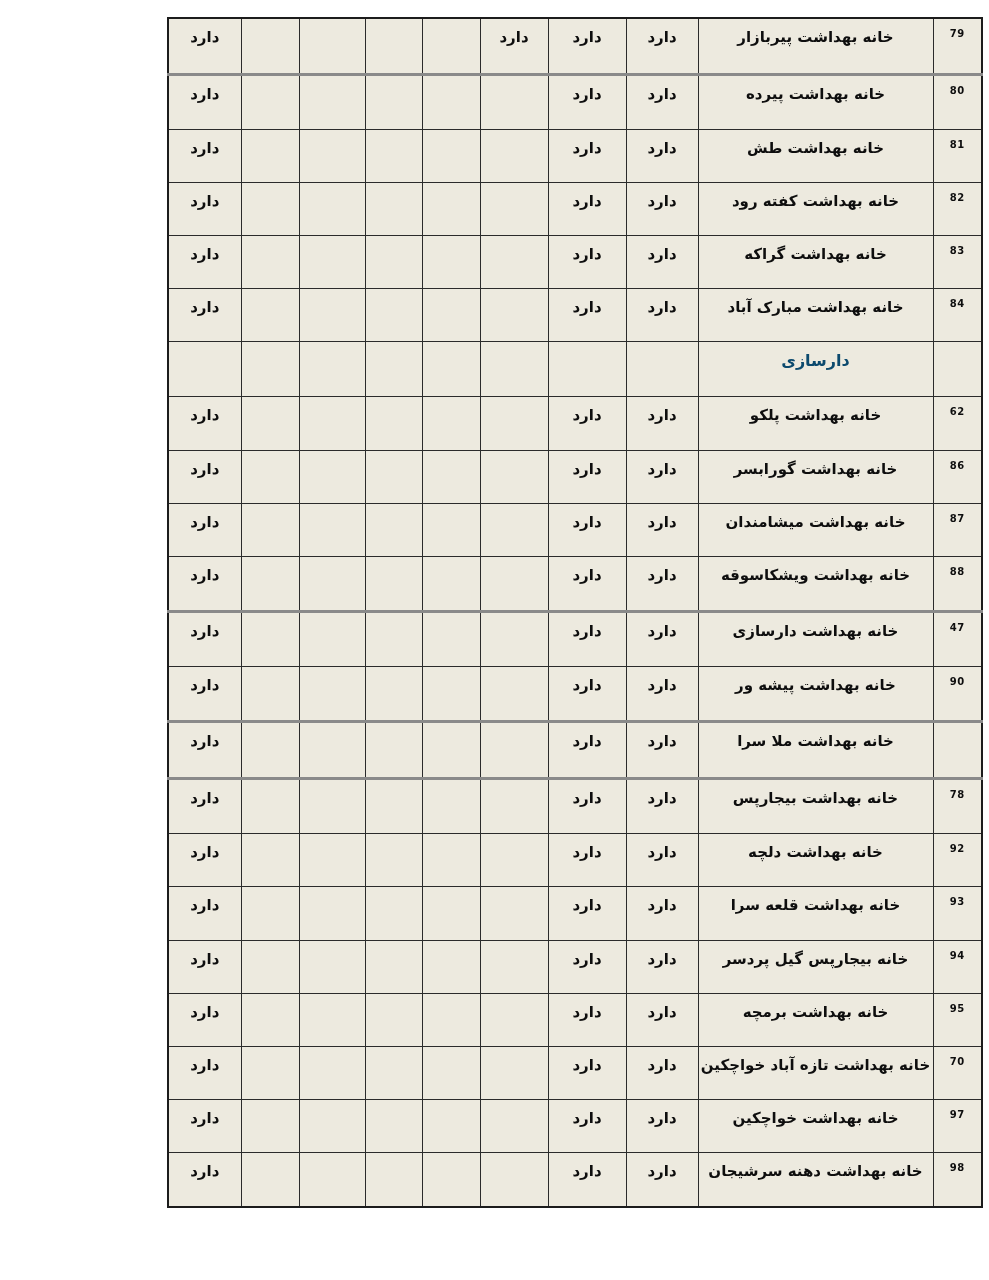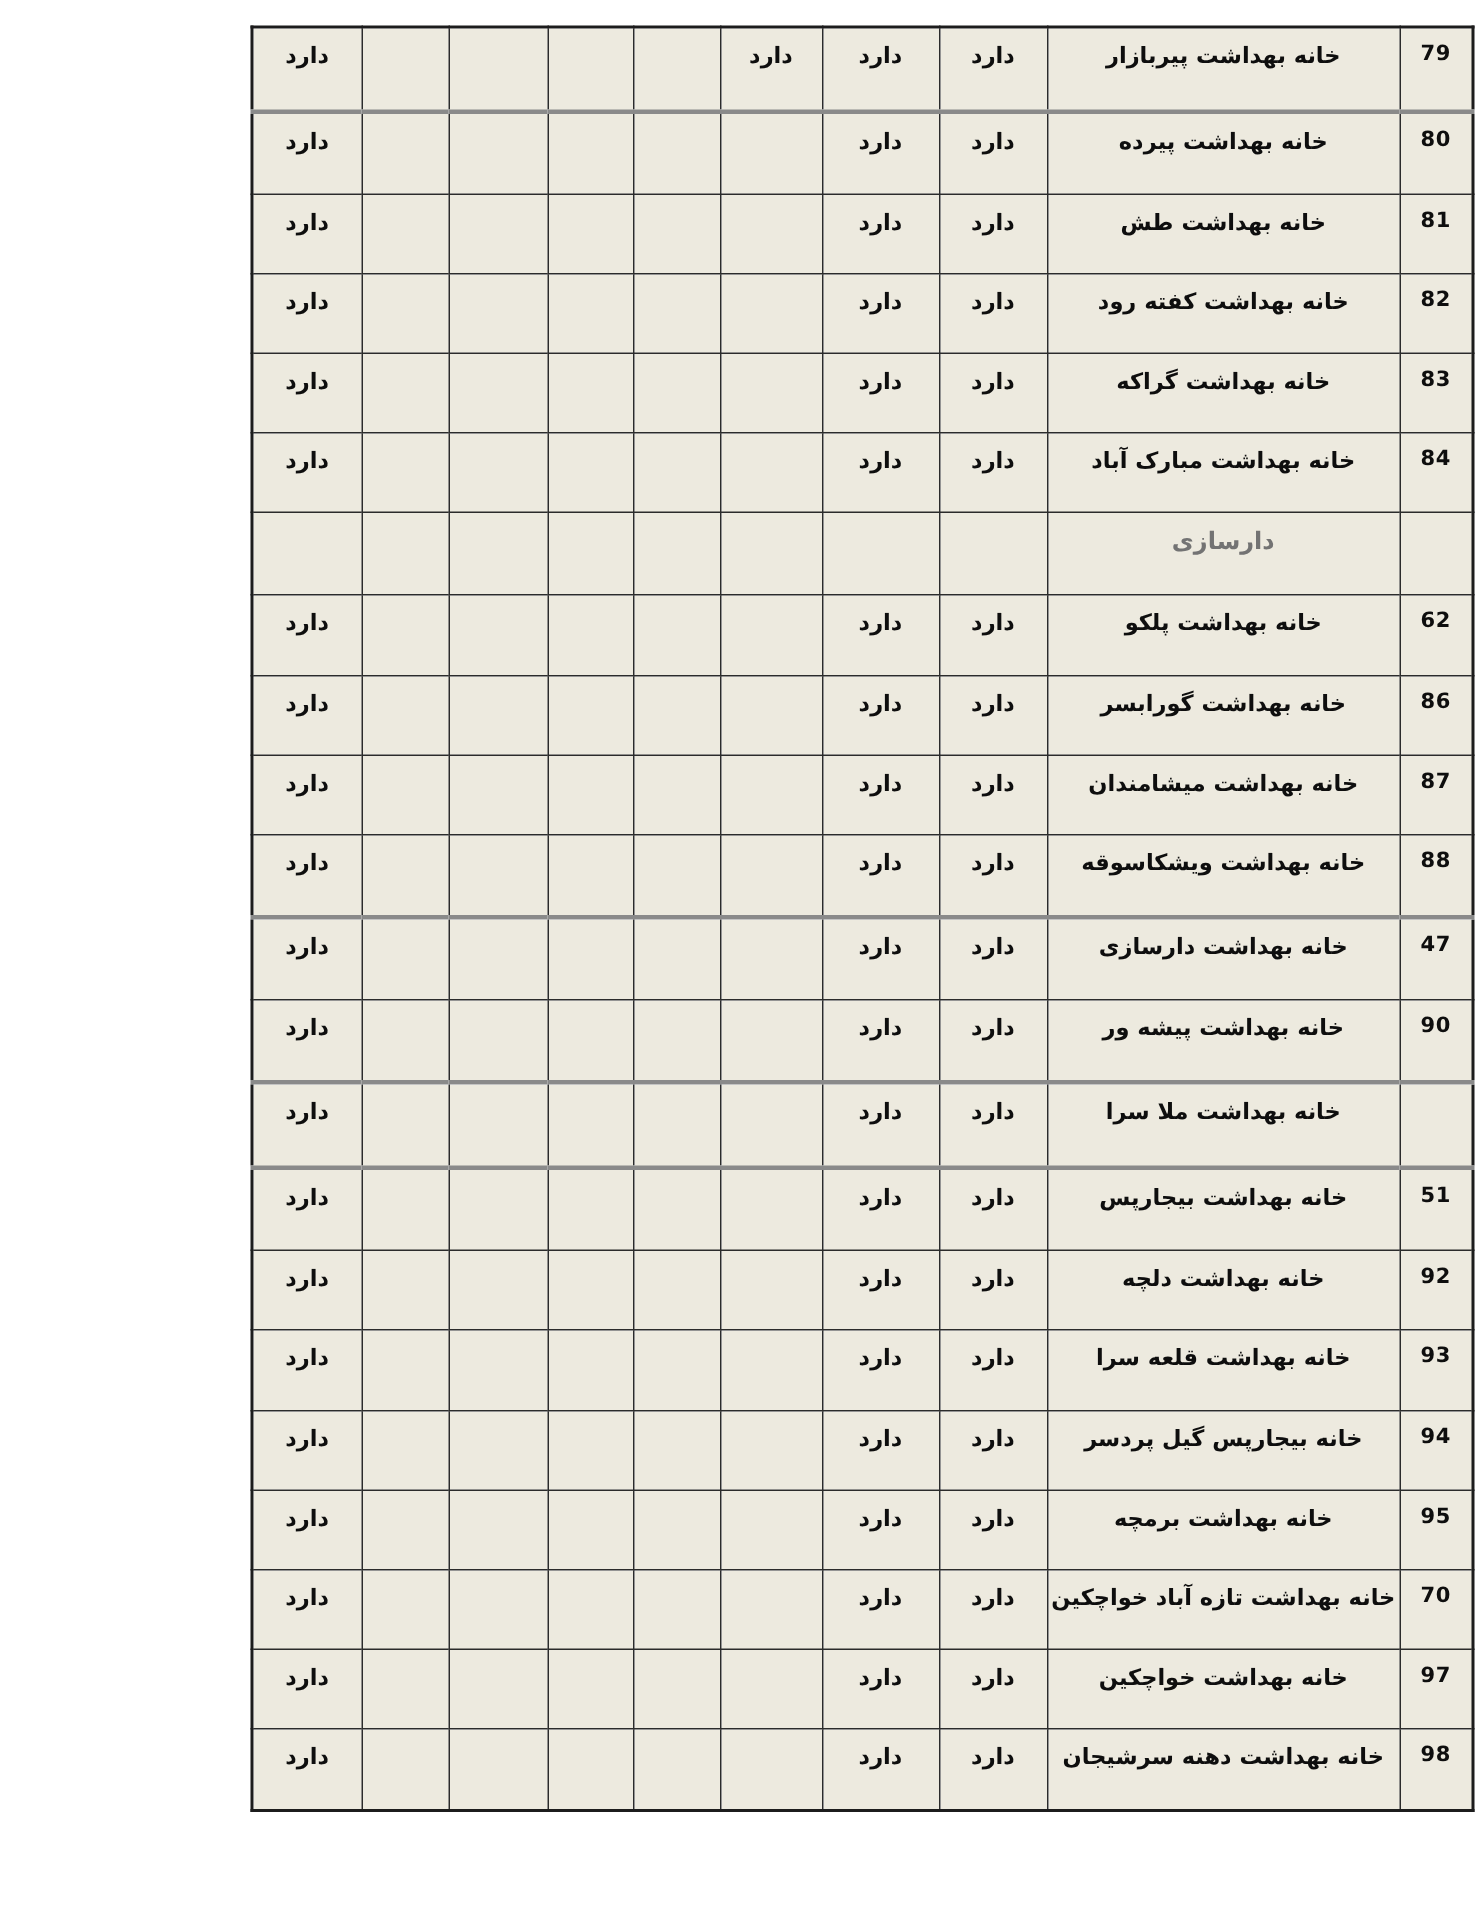--- a/index.html
+++ b/index.html
@@ -43,25 +43,25 @@
     border: 1px solid #2b2b2b;
     background: #EDEADF;
     text-align: center;
     vertical-align: top;
     padding: 9px 2px 0 2px;
     font-weight: bold;
     color: #0e0e0e;
     overflow: hidden;
     white-space: nowrap;
   }
-  td.num    { font-size: 14px; letter-spacing: 0.5px; }
+  td.num    { font-size: 10px; letter-spacing: 0.5px; }
   td.name   { font-size: 15px; }
   td.status { font-size: 15px; }
   tr.section td.name {
-    color: #737373;
+    color: #0c4a6e;
     font-size: 16px;
   }
   
   tr:nth-child(2) td,
   tr:nth-child(12) td,
   tr:nth-child(14) td,
   tr:nth-child(15) td,
   tr:nth-child(23) td {
     border-top: 3px solid #8a8a8a;
   }
@@ -246,21 +246,21 @@
     <td class="status">دارد</td>
     <td class="status">دارد</td>
     <td class="status"></td>
     <td class="status"></td>
     <td class="status"></td>
     <td class="status"></td>
     <td class="status"></td>
     <td class="status">دارد</td>
   </tr>
         <tr>
-    <td class="num">51</td>
+    <td class="num">78</td>
     <td class="name">خانه بهداشت بیجارپس</td>
     <td class="status">دارد</td>
     <td class="status">دارد</td>
     <td class="status"></td>
     <td class="status"></td>
     <td class="status"></td>
     <td class="status"></td>
     <td class="status"></td>
     <td class="status">دارد</td>
   </tr>

